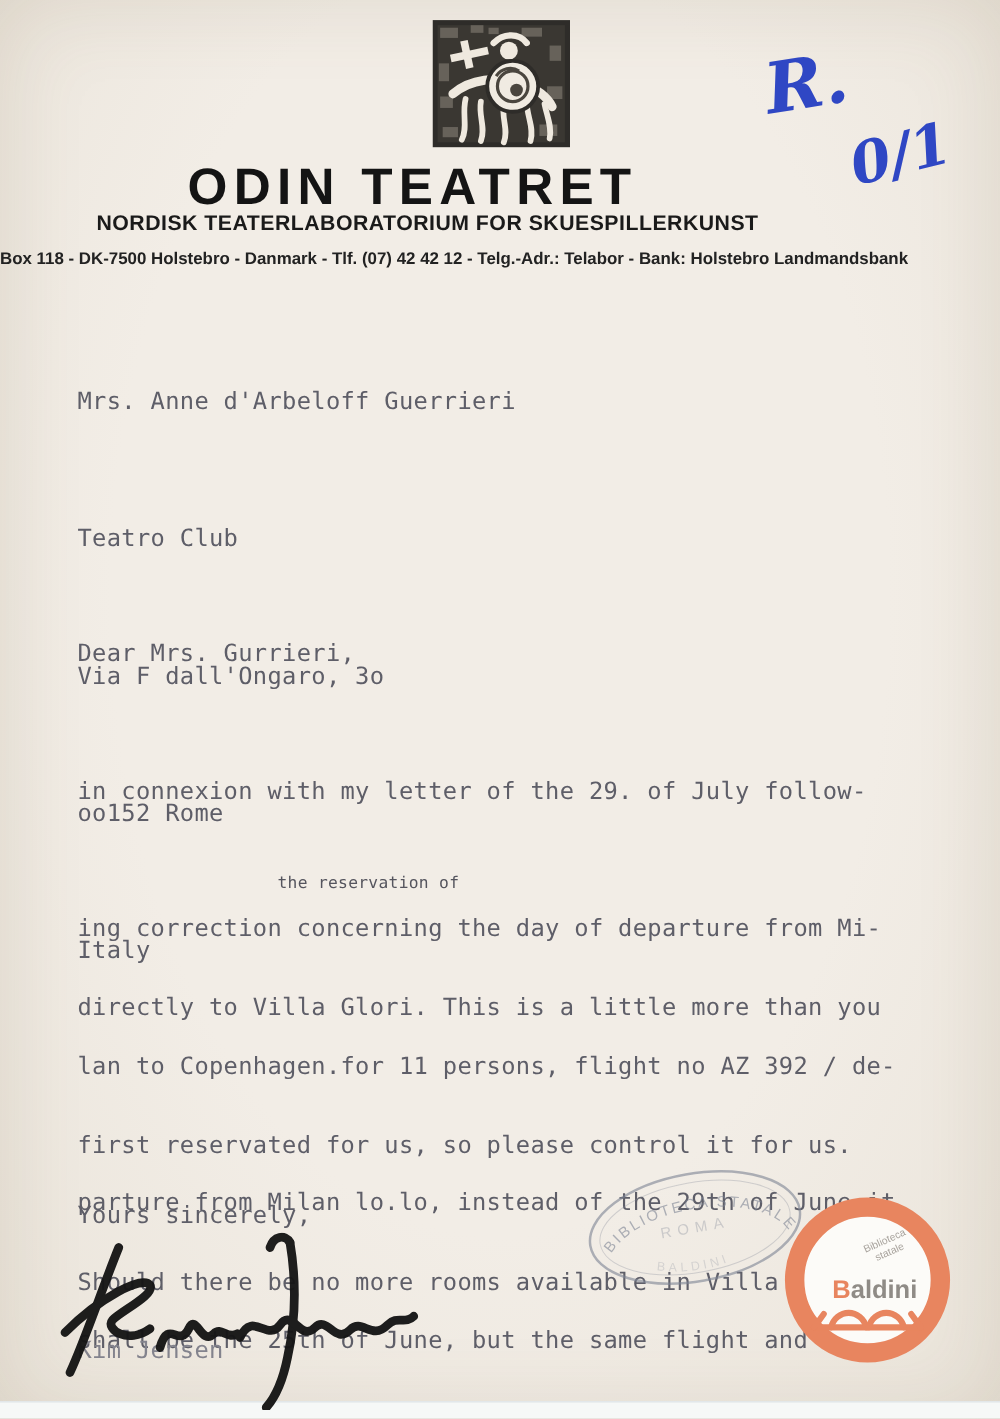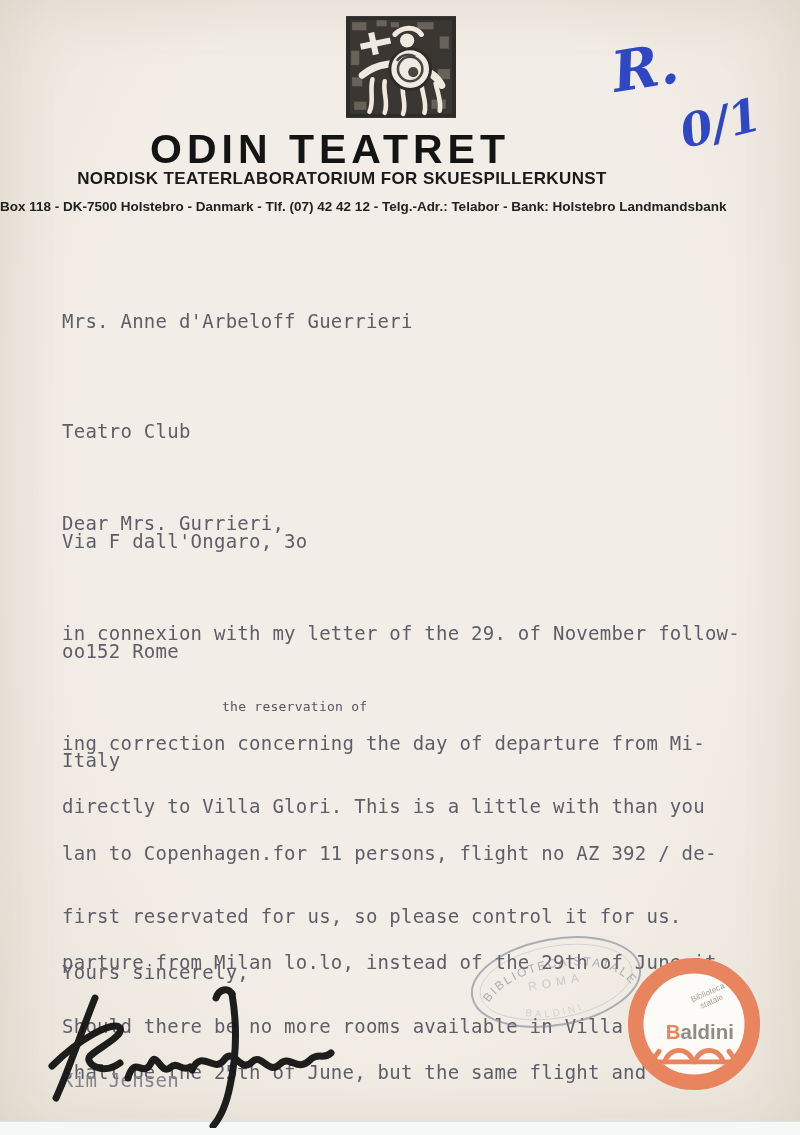--- a/index.html
+++ b/index.html
@@ -114,32 +114,32 @@
   <div class="addr tw">
     <div>Mrs. Anne d'Arbeloff Guerrieri</div>
     <div>Teatro Club</div>
     <div>Via F dall'Ongaro, 3o</div>
     <div>oo152 Rome</div>
     <div>Italy</div>
   </div>
 
   <div class="body1 tw">
     <div>Dear Mrs. Gurrieri,</div>
-    <div>in connexion with my letter of the 29. of November follow-</div>
+    <div>in connexion with my letter of the 29. of July follow-</div>
     <div>ing correction concerning the day of departure from Mi-</div>
     <div>lan to Copenhagen.for 11 persons, flight no AZ 392 / de-</div>
     <div>parture from Milan lo.lo, instead of the 29th of June it</div>
     <div>shall be the 25th of June, but the same flight and the</div>
     
   </div>
 
   <div class="insertion">the reservation of</div>
 
   <div class="body2 tw">
-    <div>directly to Villa Glori. This is a little with than you</div>
+    <div>directly to Villa Glori. This is a little more than you</div>
     <div>first reservated for us, so please control it for us.</div>
     <div>Should there be no more rooms available in Villa Glori,</div>
     
     
   </div>
 
   <div class="closing tw">Yours sincerely,</div>
 
   <div class="typed-name tw">Kim Jensen</div>
 

